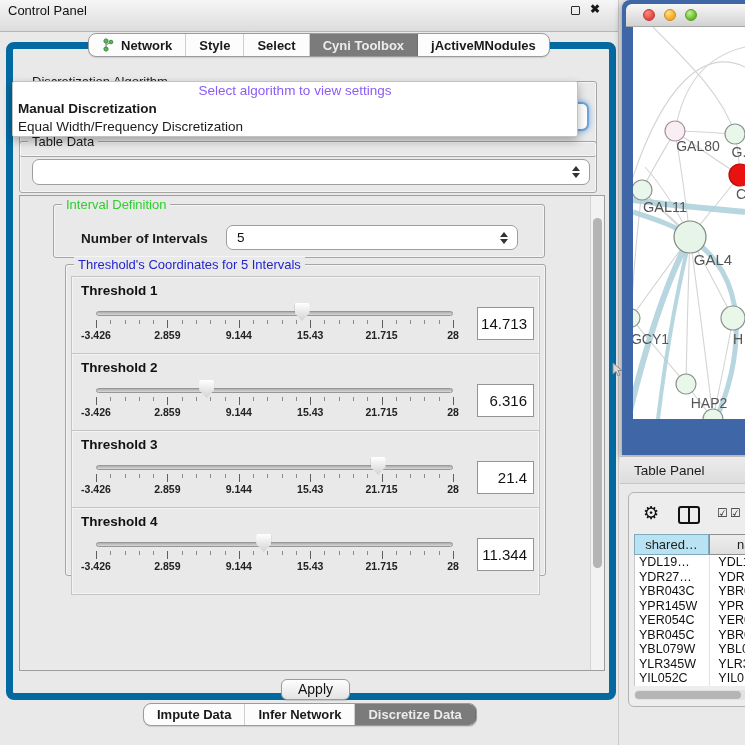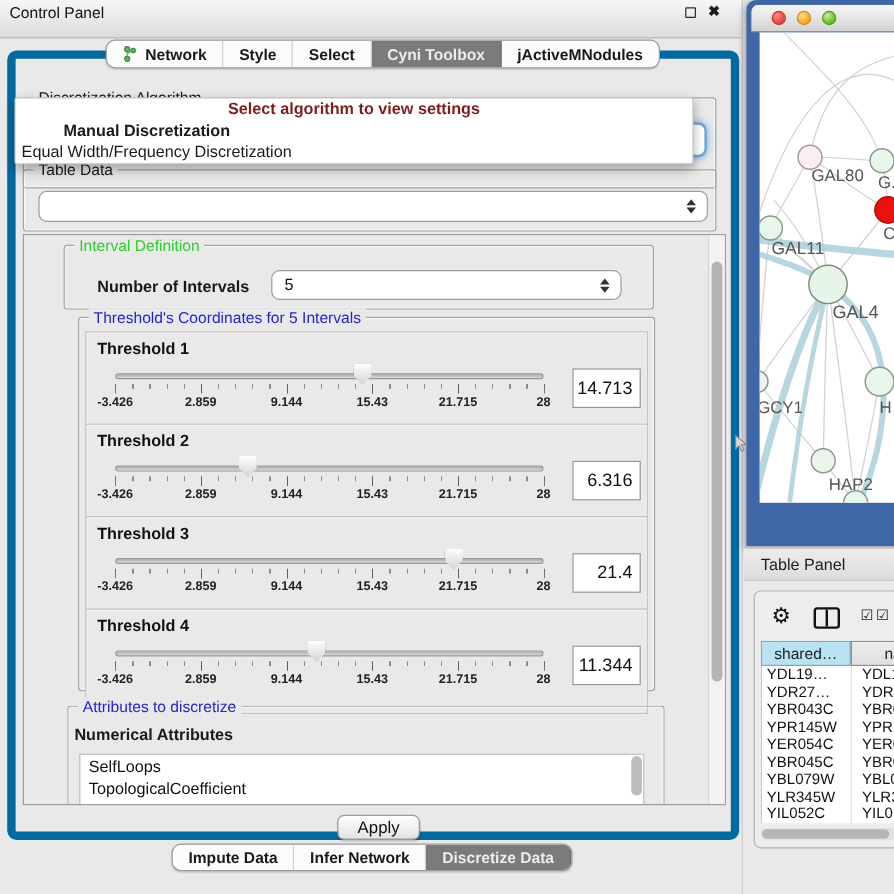--- a/index.html
+++ b/index.html
@@ -51,22 +51,22 @@
 
   
   .combo.focused { border:2px solid #6ea3d8; box-shadow:0 0 5px 1px #8cb8e6; }
 
   
   .dropdown-popup {
     position:absolute; left:12px; top:81px; width:566px; height:56px; background:#fff;
     border:1px solid #c2c2c2; border-radius:2px; box-shadow:0 4px 10px rgba(0,0,0,.3); z-index:40;
   }
   .dropdown-popup .item { font-size:13.5px; line-height:18px; padding:0 5px; white-space:nowrap; cursor:default; }
-  .dropdown-popup .item.muted { color:#7f1d1d; text-align:center;font-weight:bold; }
-  .dropdown-popup .item.bold { font-weight:bold;margin-left:35px; }
+  .dropdown-popup .item.muted { color:#8b5cf6; text-align:center; }
+  .dropdown-popup .item.bold { font-weight:bold; }
 
   
   .scrollpane {
     position:absolute; left:12px; top:188px; width:586px; height:476px;
     border:1px solid #9e9e9e; background:#e9e9e9; overflow:hidden;
   }
   .vsb-track { position:absolute; right:0; top:0; width:14px; height:100%; background:#f2f2f2; border-left:1px solid #d4d4d4; }
   .vsb-thumb { position:absolute; left:2px; width:9px; border-radius:5px; background:#b4b4b4; }
 
   
@@ -290,32 +290,20 @@
             <span style="left: -4px;">-3.426</span>
             <span style="left: 67.4px;">2.859</span>
             <span style="left: 138.8px;">9.144</span>
             <span style="left: 210.2px;">15.43</span>
             <span style="left: 281.6px;">21.715</span>
             <span style="left: 353px;">28</span>
           </div>
         <div class="value-box">11.344</div>
       </div>
 
-      <div class="groupbox" style="left:36px; top:392px; width:498px; height:90px; border-bottom:none;">
-        <span class="group-label" style="color:#2424cf;">Attributes to discretize</span>
-        <span style="position:absolute; left:5px; top:16px; font-size:13.5px; font-weight:bold;">Numerical Attributes</span>
-        <div class="attr-list">
-          <div id="attrList">
-              <div class="attr-item">SelfLoops</div>
-              <div class="attr-item">TopologicalCoefficient</div>
-              <div class="attr-item">BetweennessCentrality</div>
-            </div>
-          <div class="attr-vsb"></div>
-        </div>
-      </div>
 
       <div class="vsb-track">
         <div class="vsb-thumb" style="top:22px; height:350px;"></div>
       </div>
     </div>
 
     <div class="apply-btn">Apply</div>
   </div>
 
   <div class="tab-pill" style="left:143px; top:703px; height:23px;">

